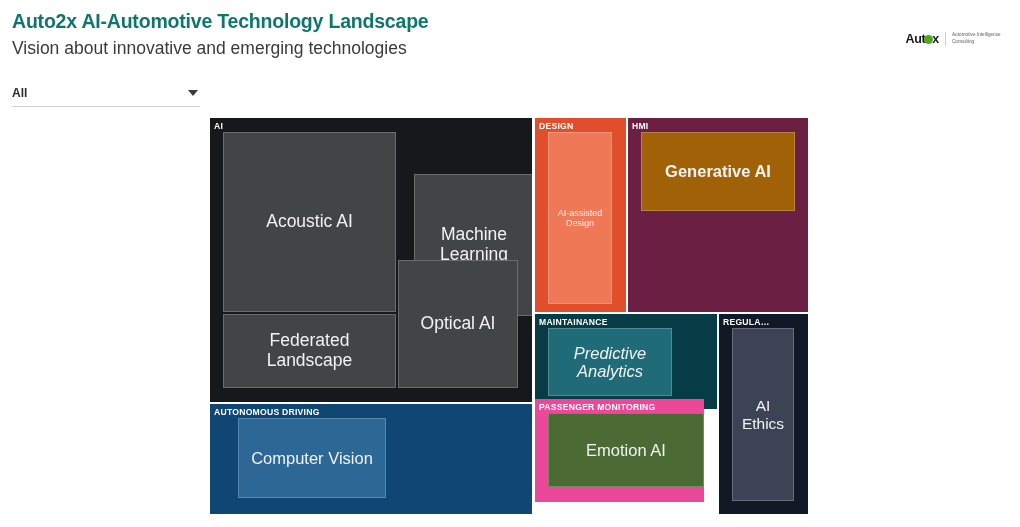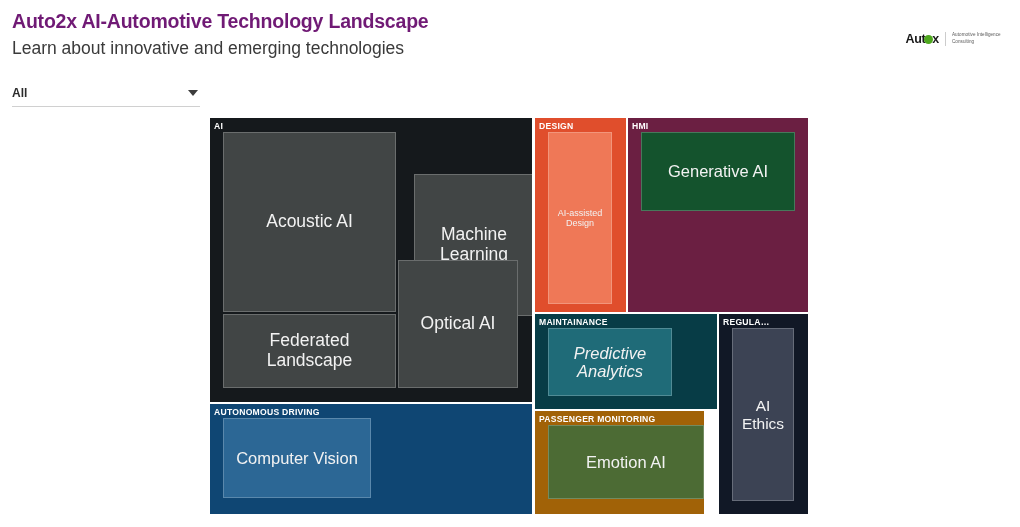--- a/index.html
+++ b/index.html
@@ -23,21 +23,21 @@
     width: 1020px;
     height: 110px;
   }
   #page-title {
     position: absolute;
     left: 12px;
     top: 10px;
     font-size: 19.5px;
     font-weight: bold;
     letter-spacing: -0.2px;
-    color: #701a75;
+    color: #0f766e;
     white-space: nowrap;
   }
   #page-subtitle {
     position: absolute;
     left: 12px;
     top: 38px;
     font-size: 17.5px;
     font-weight: normal;
     color: #3a3a3a;
     white-space: nowrap;
@@ -153,21 +153,21 @@
   .lbl-lg  { font-size: 17.5px; }
   .lbl-md  { font-size: 16.5px; }
   .lbl-sm  { font-size: 15.5px; }
   .lbl-xs  { font-size: 9px; }
 </style>
 </head>
 <body>
 
 <div id="header">
   <div id="page-title">Auto2x AI-Automotive Technology Landscape</div>
-  <div id="page-subtitle">Learn about innovative and emerging technologies</div>
+  <div id="page-subtitle">Vision about innovative and emerging technologies</div>
 
   <div id="logo">
     <div id="logo-wordmark">
       <span>Aut</span><span id="logo-dot"></span><span>x</span>
     </div>
     <div id="logo-divider"></div>
     <div id="logo-tagline">Automotive Intelligence Consulting</div>
   </div>
 </div>
 
@@ -187,43 +187,43 @@
       </div>
       <div class="tile" style="left: 188px; top: 142px; width: 120px; height: 128px; background: rgb(65, 69, 69); border: 1px solid rgba(255, 255, 255, 0.22);">
         <span class="tile-label lbl-lg">Optical AI</span>
       </div>
       <div class="tile" style="left: 13px; top: 196px; width: 173px; height: 74px; background: rgb(65, 69, 69); border: 1px solid rgba(255, 255, 255, 0.22);">
         <span class="tile-label lbl-lg">Federated Landscape</span>
       </div>
     </div>
     <div class="group" style="left: 0px; top: 286px; width: 322px; height: 110px; background: rgb(15, 70, 115);">
       <div class="group-label">AUTONOMOUS DRIVING</div>
-      <div class="tile" style="left: 13px; top: 14px; width: 148px; height: 80px; background: rgb(44, 103, 149); border: 1px solid rgba(255, 255, 255, 0.22);">
+      <div class="tile" style="left: 28px; top: 14px; width: 148px; height: 80px; background: rgb(44, 103, 149); border: 1px solid rgba(255, 255, 255, 0.22);">
         <span class="tile-label lbl-md">Computer Vision</span>
       </div>
     </div>
     <div class="group" style="left: 325px; top: 0px; width: 91px; height: 194px; background: rgb(224, 78, 44);">
       <div class="group-label">DESIGN</div>
       <div class="tile" style="left: 13px; top: 14px; width: 64px; height: 172px; background: rgb(239, 120, 87); border: 1px solid rgba(255, 255, 255, 0.22);">
         <span class="tile-label lbl-xs">AI-assisted Design</span>
       </div>
     </div>
     <div class="group" style="left: 418px; top: 0px; width: 180px; height: 194px; background: rgb(107, 31, 66);">
       <div class="group-label">HMI</div>
-      <div class="tile" style="left: 13px; top: 14px; width: 154px; height: 79px; background: #14532d; border: 1px solid rgba(255, 255, 255, 0.22);">
+      <div class="tile" style="left: 13px; top: 14px; width: 154px; height: 79px; background: #a16207; border: 1px solid rgba(255, 255, 255, 0.22); font-weight: bold;">
         <span class="tile-label lbl-md">Generative AI</span>
       </div>
     </div>
     <div class="group" style="left: 325px; top: 196px; width: 182px; height: 95px; background: rgb(7, 60, 70);">
       <div class="group-label">MAINTAINANCE</div>
       <div class="tile" style="left: 13px; top: 14px; width: 124px; height: 68px; background: rgb(31, 107, 120); border: 1px solid rgba(255, 255, 255, 0.22); font-style: italic;">
         <span class="tile-label lbl-md">Predictive Analytics</span>
       </div>
     </div>
-    <div class="group" style="left: 325px; top: 293px; width: 169px; height: 103px; background: #a16207;">
+    <div class="group" style="left: 325px; top: 281px; width: 169px; height: 103px; background: #ec4899;">
       <div class="group-label">PASSENGER MONITORING</div>
       <div class="tile" style="left: 13px; top: 14px; width: 156px; height: 74px; background: rgb(76, 107, 52); border: 1px solid rgba(255, 255, 255, 0.22);">
         <span class="tile-label lbl-md">Emotion AI</span>
       </div>
     </div>
     <div class="group" style="left: 509px; top: 196px; width: 89px; height: 200px; background: rgb(17, 24, 38);">
       <div class="group-label">REGULA…</div>
       <div class="tile" style="left: 13px; top: 14px; width: 62px; height: 173px; background: rgb(60, 67, 84); border: 1px solid rgba(255, 255, 255, 0.22);">
         <span class="tile-label lbl-sm">AI Ethics</span>
       </div>

